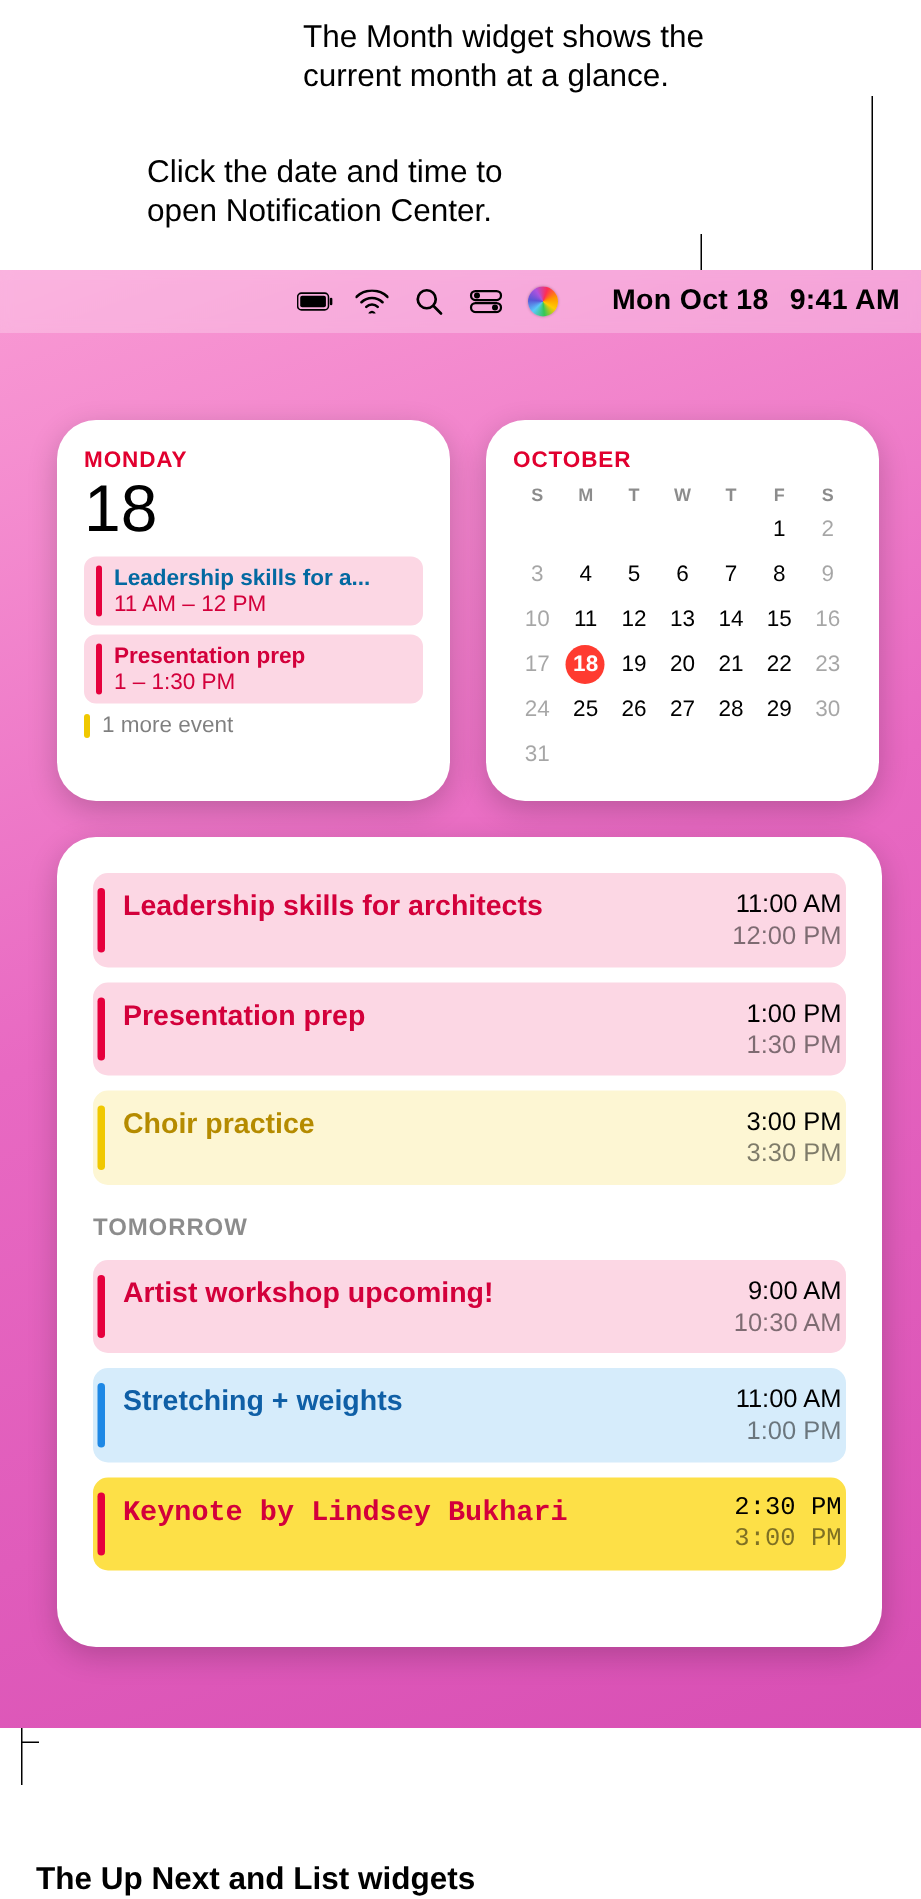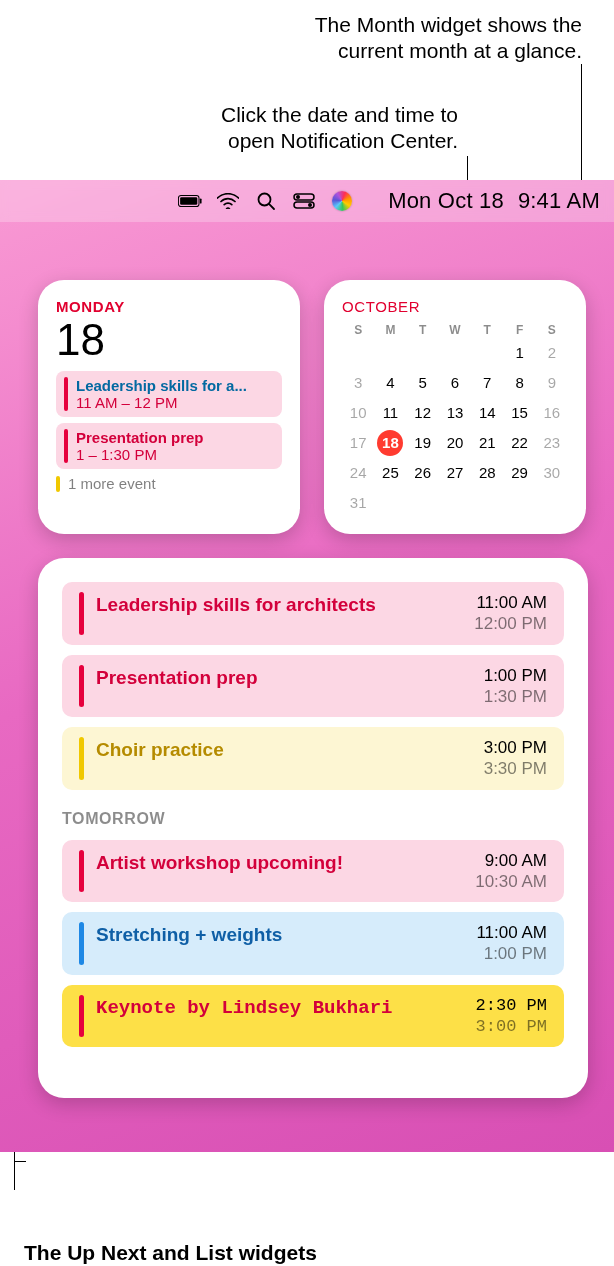--- a/index.html
+++ b/index.html
@@ -8,21 +8,20 @@
     font-family: -apple-system, "Helvetica Neue", Helvetica, Arial, sans-serif;
     background: #fff;
     color: #000;
     position: relative;
   }
   .callout {
     font-size: 21px;
     line-height: 1.25;
     color: #000;
     position: absolute;
-    text-align: right;
   }
   .callout.left-align { text-align: left; }
 
   
   #callout-month { top: 12px; right: 32px; width: 380px; }
   #callout-datetime { top: 102px; right: 156px; width: 360px; }
   #callout-upnext { top: 1240px; left: 24px; width: 400px; font-weight: bold; }
 
   
   .nc-wrap {
@@ -45,22 +44,22 @@
     padding: 0 14px;
     background: rgba(255,255,255,0.25);
     backdrop-filter: blur(4px);
   }
   .menubar .mb-icon {
     width: 24px; height: 24px;
     display: flex; align-items: center; justify-content: center;
     color: #000;
   }
   .menubar .mb-text {
-    font-size: 22px;
-    font-weight: 400;
+    font-size: 19px;
+    font-weight: 700;
     color: #000;
     letter-spacing: 0.2px;
   }
   .mb-sep { width: 6px; }
 
   
   .widgets {
     position: absolute;
     top: 100px;
     left: 38px;
@@ -89,37 +88,37 @@
     margin-bottom: 6px;
   }
   .mini-event .bar { width: 4px; border-radius: 3px; flex-shrink: 0; }
   .mini-event .txt { flex: 1; min-width: 0; }
   .mini-event .title { font-size: 15px; font-weight: 600; white-space: nowrap; overflow: hidden; text-overflow: ellipsis; }
   .mini-event .time  { font-size: 15px; font-weight: 400; color: rgba(0,0,0,0.55); }
   .mini-more { display: flex; align-items: center; gap: 8px; font-size: 15px; color: rgba(0,0,0,0.5); }
   .mini-more .bar { width: 4px; height: 16px; border-radius: 3px; }
 
   
-  .month-name { color: #e1002f; font-size: 15px; font-weight: 400; letter-spacing: 0.6px; margin-bottom: 8px; }
+  .month-name { color: #e1002f; font-size: 15px; font-weight: 700; letter-spacing: 0.6px; margin-bottom: 8px; }
   .cal-grid { display: grid; grid-template-columns: repeat(7, 1fr); gap: 2px 0; text-align: center; }
   .cal-head { font-size: 12px; color: rgba(0,0,0,0.45); font-weight: 600; padding-bottom: 2px; }
   .cal-cell { font-size: 15px; color: #000; height: 28px; line-height: 28px; position: relative; }
   .cal-cell.dim { color: rgba(0,0,0,0.35); }
   .cal-cell.today span {
     display: inline-block; width: 26px; height: 26px; line-height: 26px;
     border-radius: 50%; background: #ff3b30; color: #fff; font-weight: 600;
   }
 
   
   .list-date { color: #e1002f; font-size: 16px; font-weight: 700; letter-spacing: 0.6px; margin-bottom: 14px; }
   .list-subhead { color: rgba(0,0,0,0.45); font-size: 16px; font-weight: 700; letter-spacing: 0.6px; margin: 20px 0 12px 0; }
   .list-event {
     display: flex; align-items: stretch; gap: 12px;
     border-radius: 10px;
-    padding: 10px 17px;
+    padding: 10px 3px;
     margin-bottom: 10px;
   }
   .list-event .bar { width: 5px; border-radius: 3px; flex-shrink: 0; }
   .list-event .title { flex: 1; font-size: 19px; font-weight: 600; padding-top: 2px; }
   .list-event .times { text-align: right; font-size: 17px; line-height: 1.25; }
   .list-event .times .t2 { color: rgba(0,0,0,0.5); }
 
   
   .leader {
     position: absolute;

